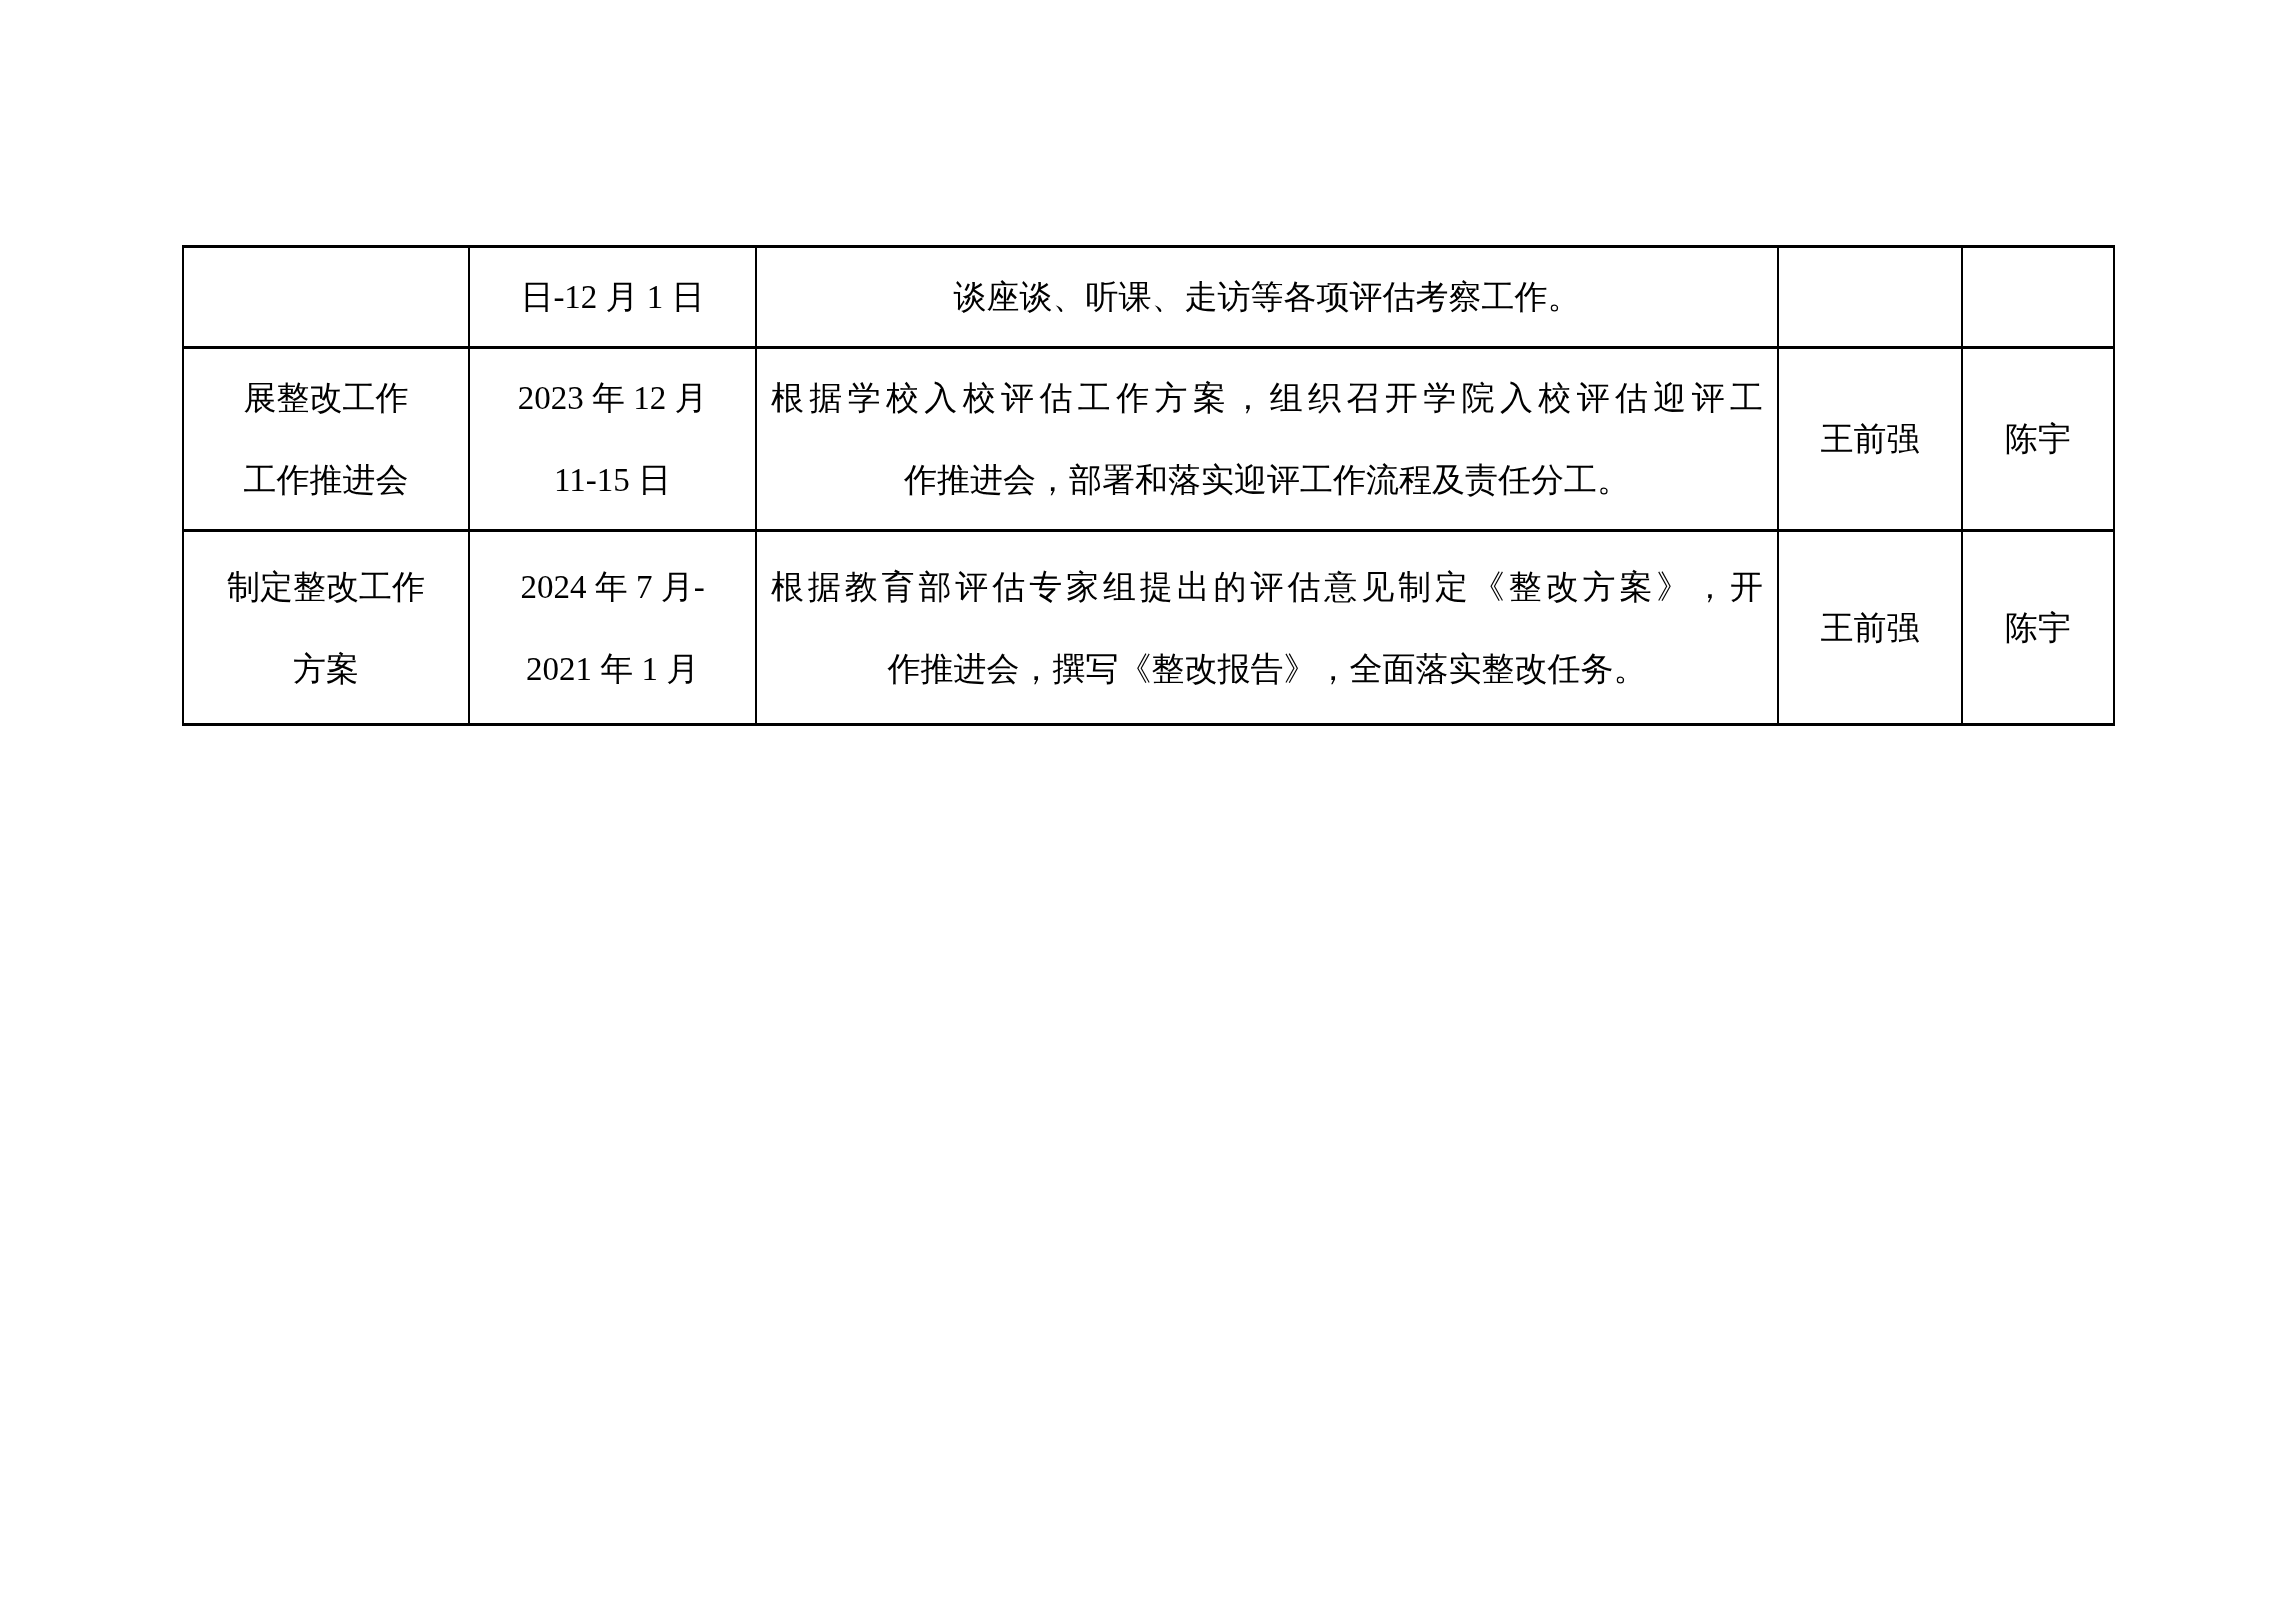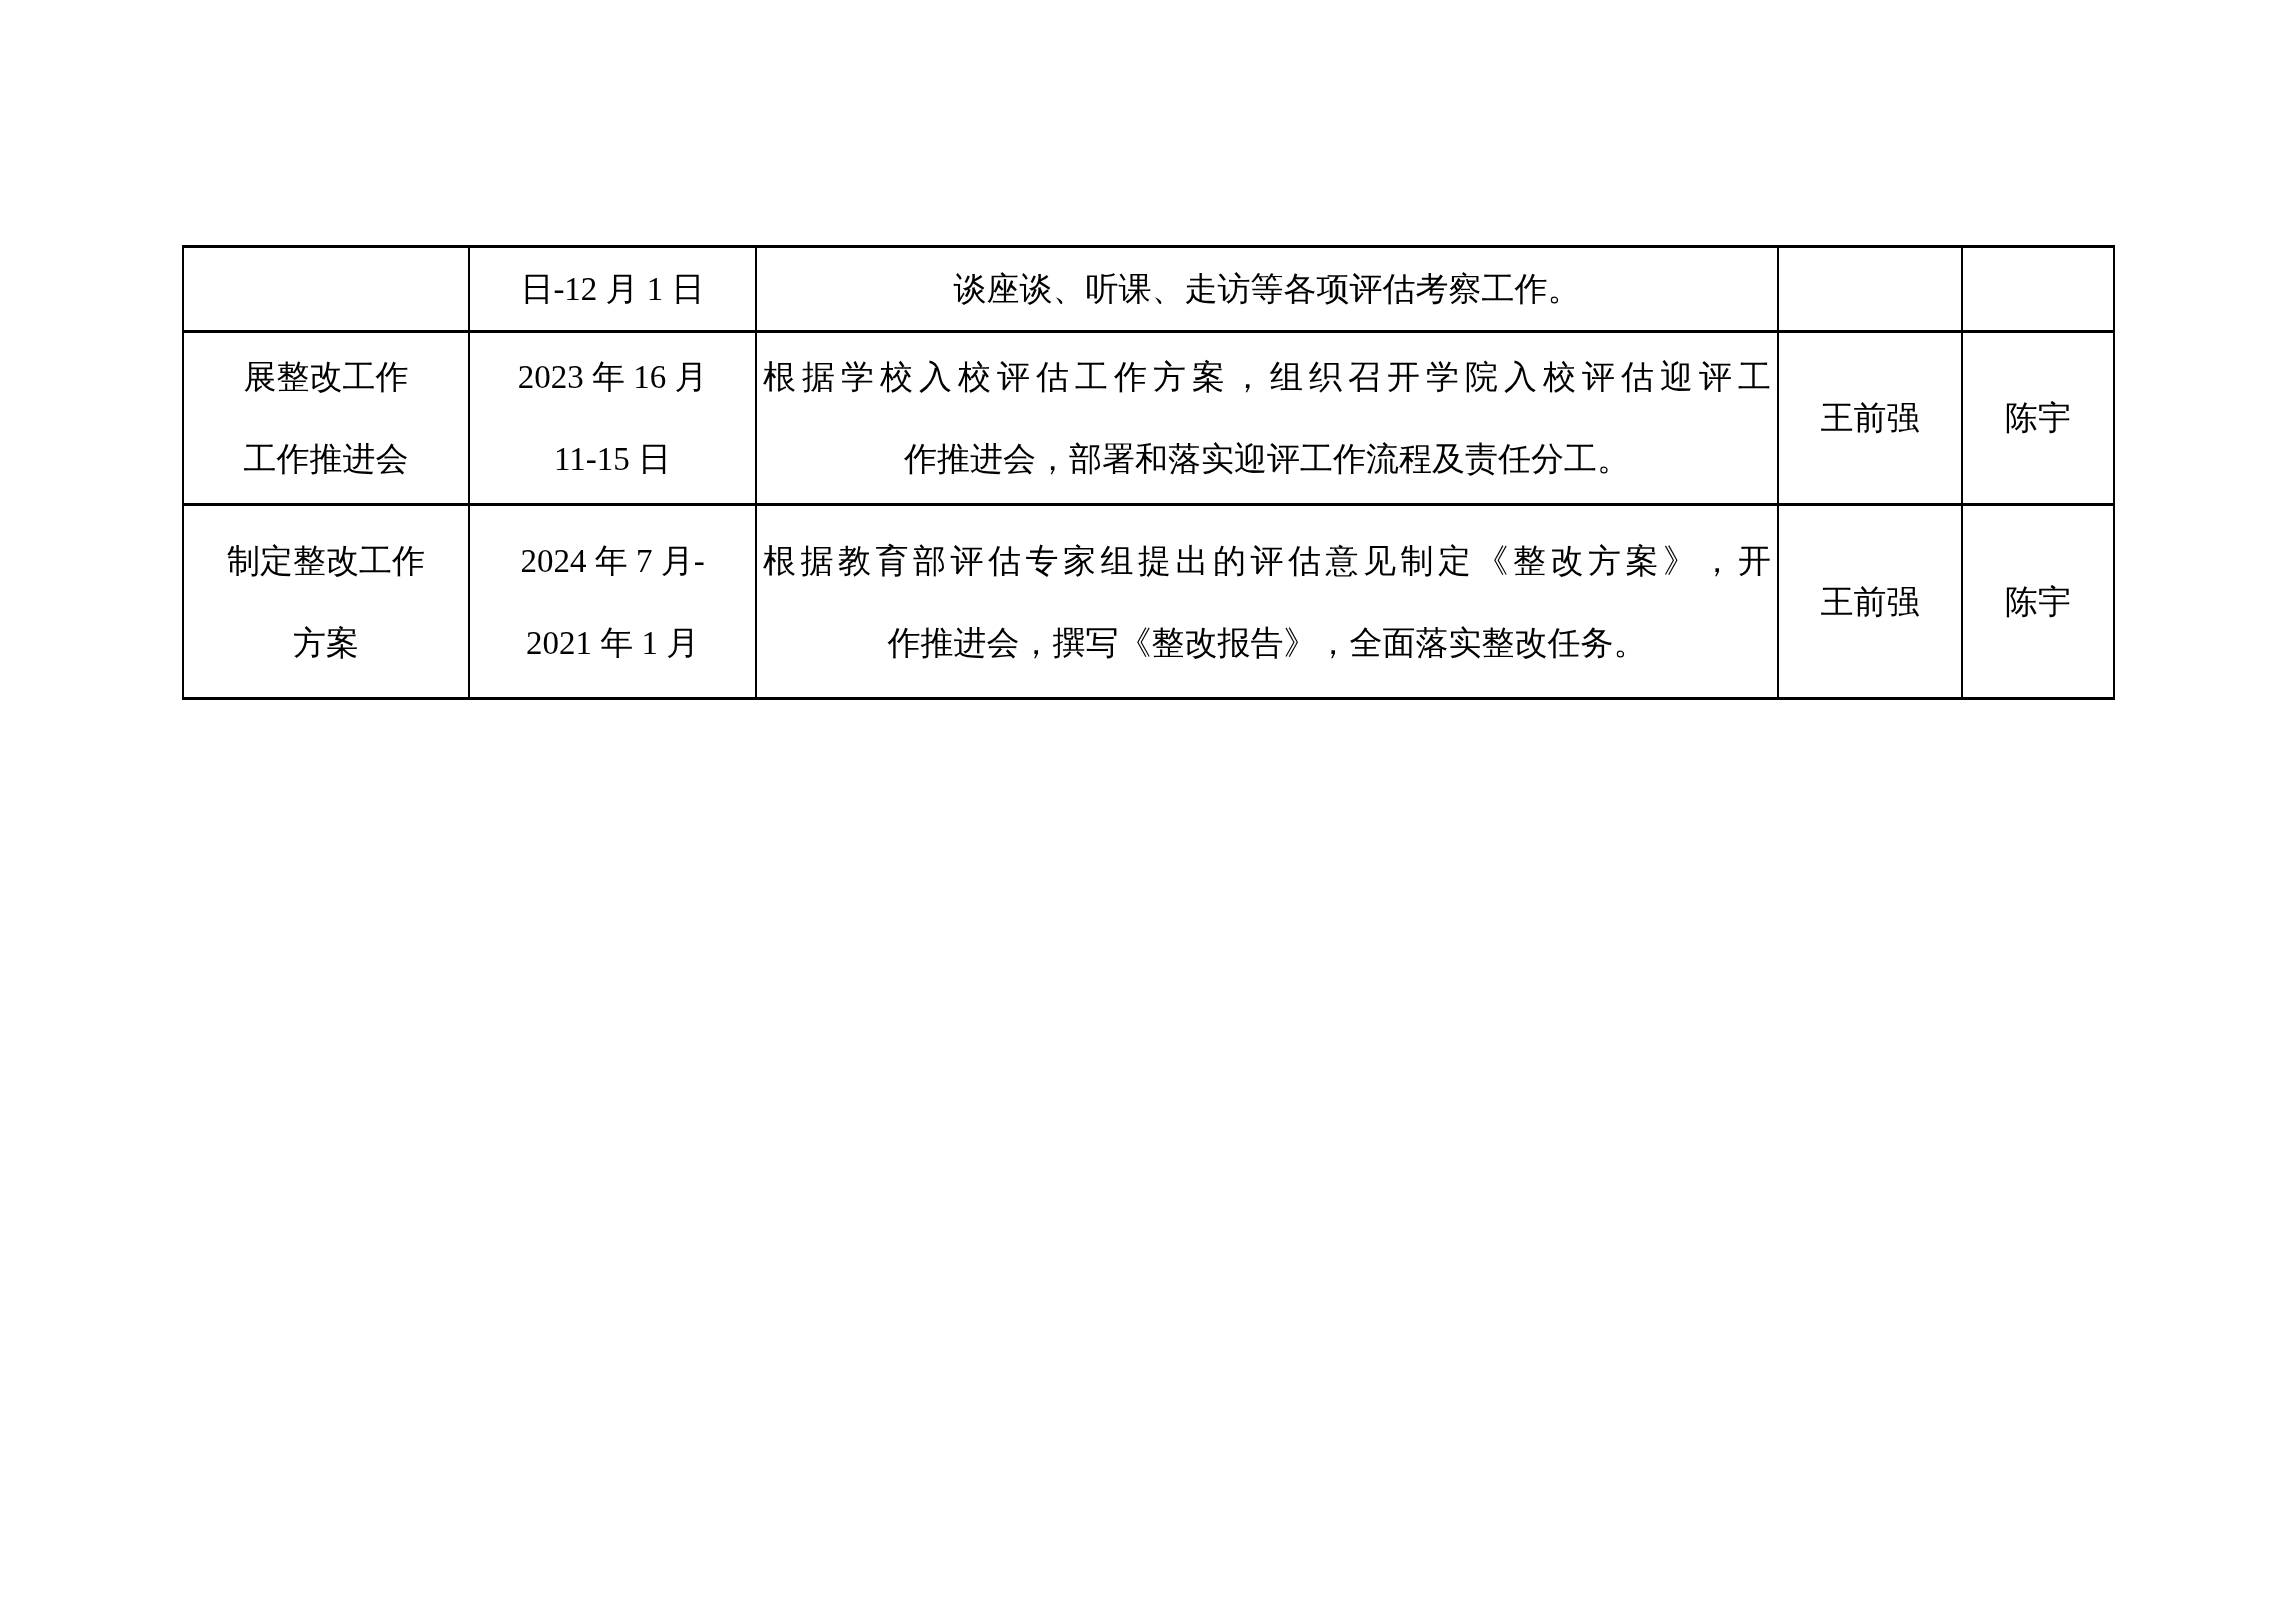--- a/index.html
+++ b/index.html
@@ -20,21 +20,21 @@
     left: 182px;
     top: 245px;
     width: 1932px;
     border-collapse: collapse;
     table-layout: fixed;
   }
   table.doc-table td {
     border: 2.9px solid #000000;
     border-top-width: 3.9px;
     border-bottom-width: 3.9px;
-    padding: 0;
+    padding: 8px;
     text-align: center;
     vertical-align: middle;
     font-size: 33px;
     overflow: hidden;
   }
   tr.r1 { height: 85px; }
   tr.r2 { height: 173px; }
   tr.r3 { height: 194px; }
   .ln {
     line-height: 82px;
@@ -73,21 +73,21 @@
         <td></td>
         <td></td>
       </tr>
 
       <tr class="r2">
         <td>
           <div class="ln">展整改工作</div>
           <div class="ln">工作推进会</div>
         </td>
         <td>
-          <div class="ln">2023 年 16 月</div>
+          <div class="ln">2023 年 12 月</div>
           <div class="ln">11-15 日</div>
         </td>
         <td>
           <div class="ln fill">根据学校入校评估工作方案，组织召开学院入校评估迎评工</div>
           <div class="ln">作推进会，部署和落实迎评工作流程及责任分工。</div>
         </td>
         <td>
           <div class="ln">王前强</div>
         </td>
         <td>

